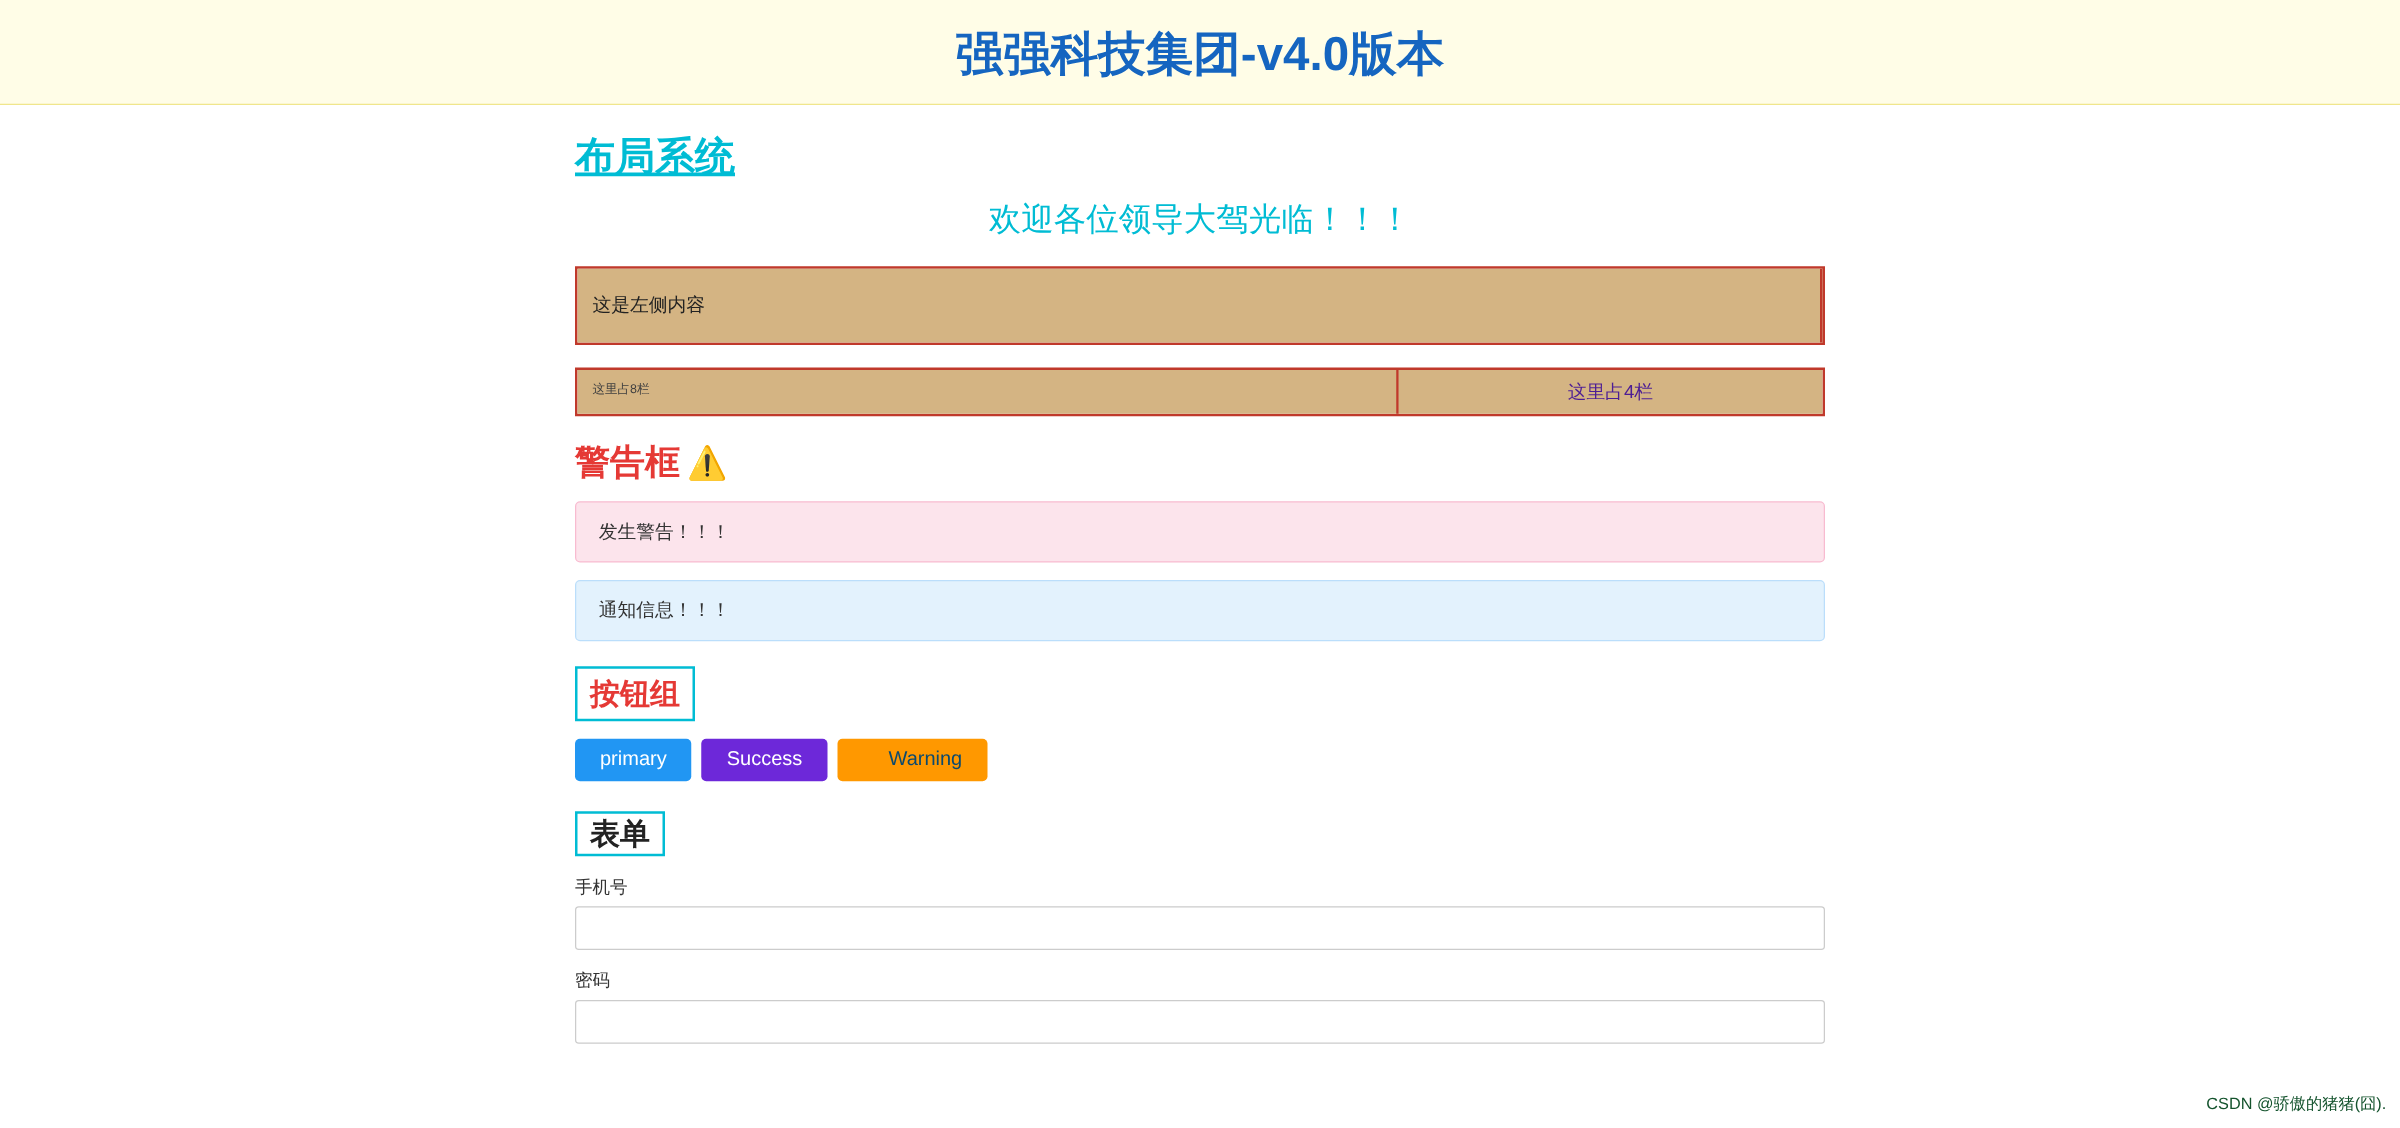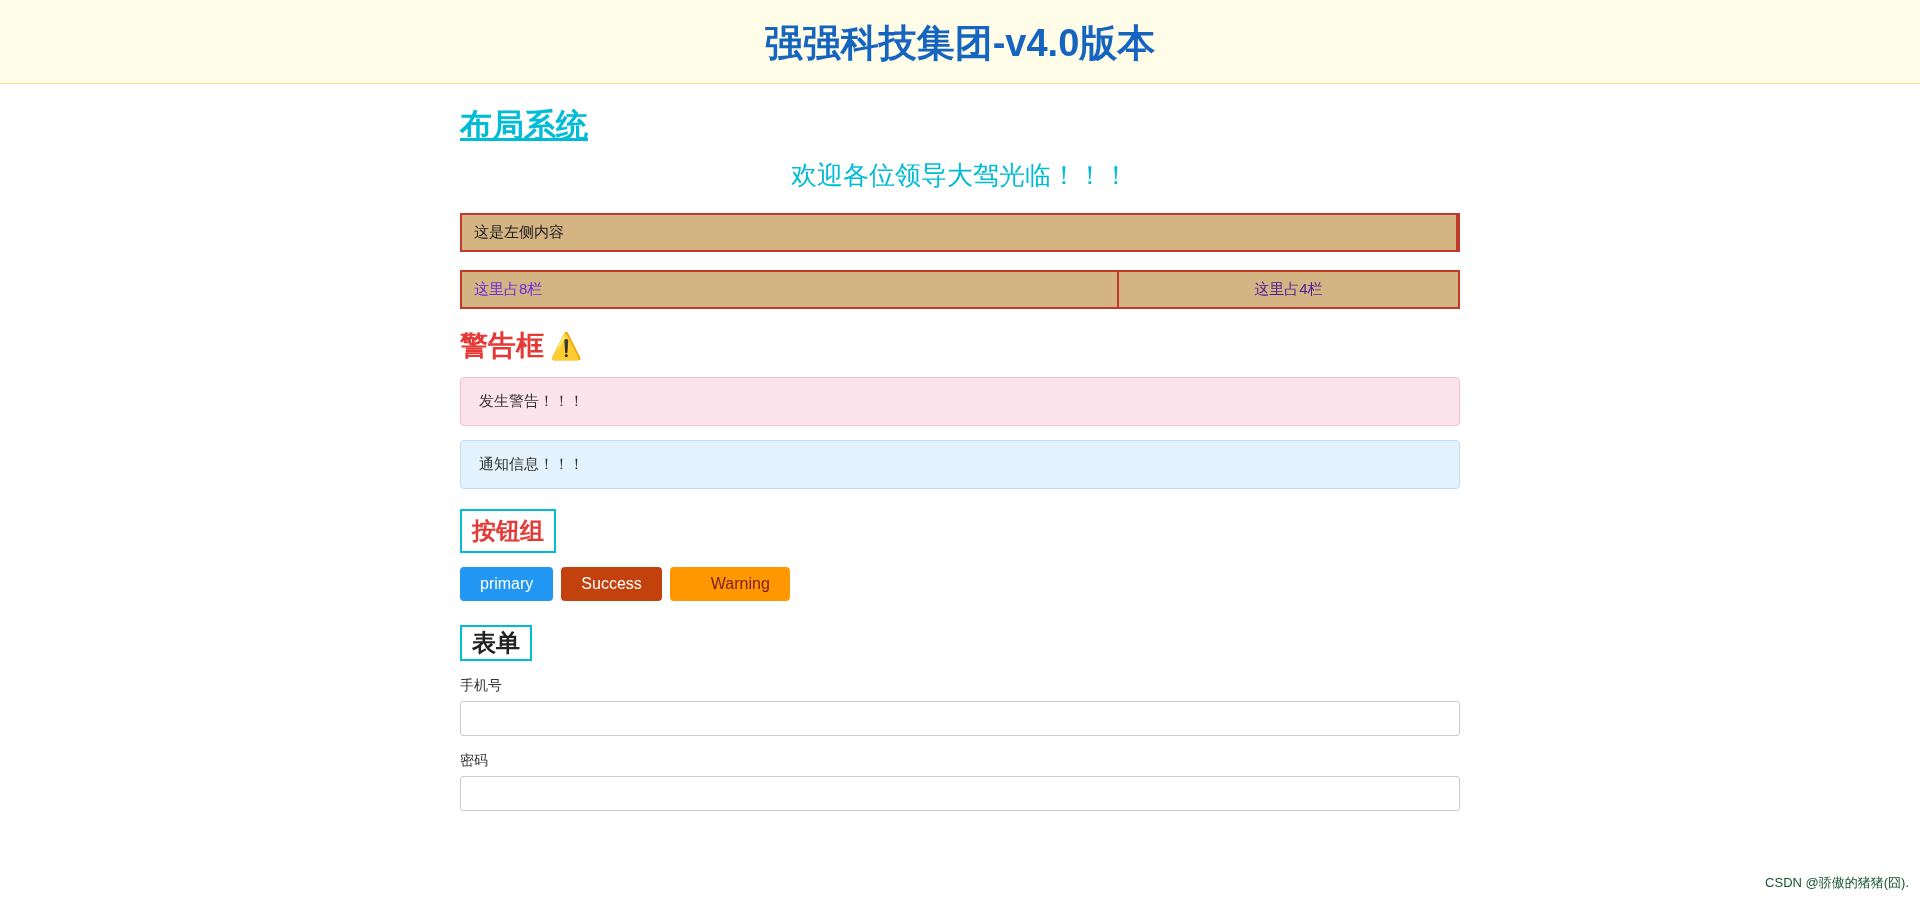--- a/index.html
+++ b/index.html
@@ -50,42 +50,42 @@
     }
 
     .two-col-row {
       display: flex;
       border: 2px solid #c0392b;
       margin-bottom: 18px;
     }
 
     .col-left {
       flex: 1;
-      padding: 8px 12px;
+      padding: 20px 12px;
       background: #d4b483;
       border-right: 2px solid #c0392b;
       font-size: 15px;
       color: #222;
     }
 
     .col-right {
       flex: 1;
       padding: 8px 12px;
       background: #d4b483;
       font-size: 15px;
       color: #222;
     }
 
     .col-8 {
       flex: 2;
       padding: 8px 12px;
       background: #d4b483;
       border-right: 2px solid #c0392b;
-      font-size: 15px;
-      color: #6d28d9;
+      font-size: 10px;
+      color: #404040;
     }
 
     .col-4 {
       flex: 1;
       padding: 8px 12px;
       background: #d4b483;
       font-size: 15px;
       color: #4c1d95;
       text-align: center;
     }
@@ -152,26 +152,26 @@
       cursor: pointer;
       color: #fff;
       font-weight: 500;
     }
 
     .btn-primary {
       background-color: #2196f3;
     }
 
     .btn-success {
-      background-color: #c2410c;
+      background-color: #6d28d9;
     }
 
     .btn-warning {
       background-color: #ff9800;
-      color: #7f1d1d;
+      color: #0c4a6e;
       padding-left: 41px;
     }
 
     .form-section-heading {
       display: inline-block;
       border: 2px solid #00bcd4;
       padding: 0 10px;
       font-size: 24px;
       font-weight: bold;
       color: #222;

